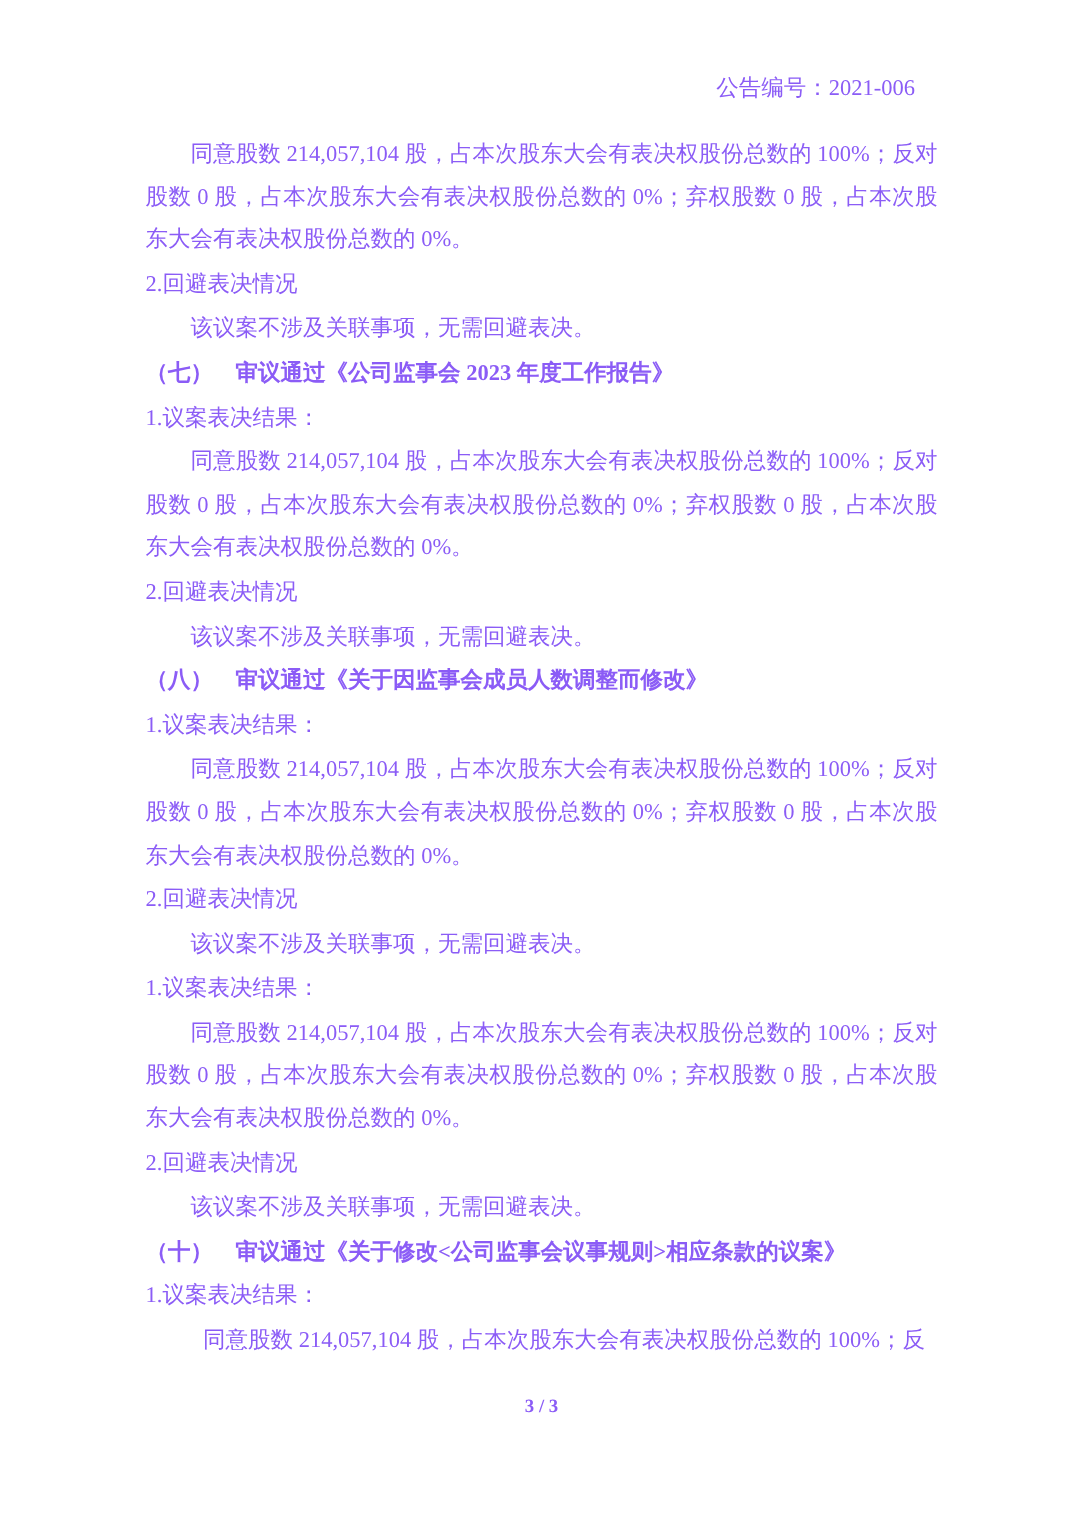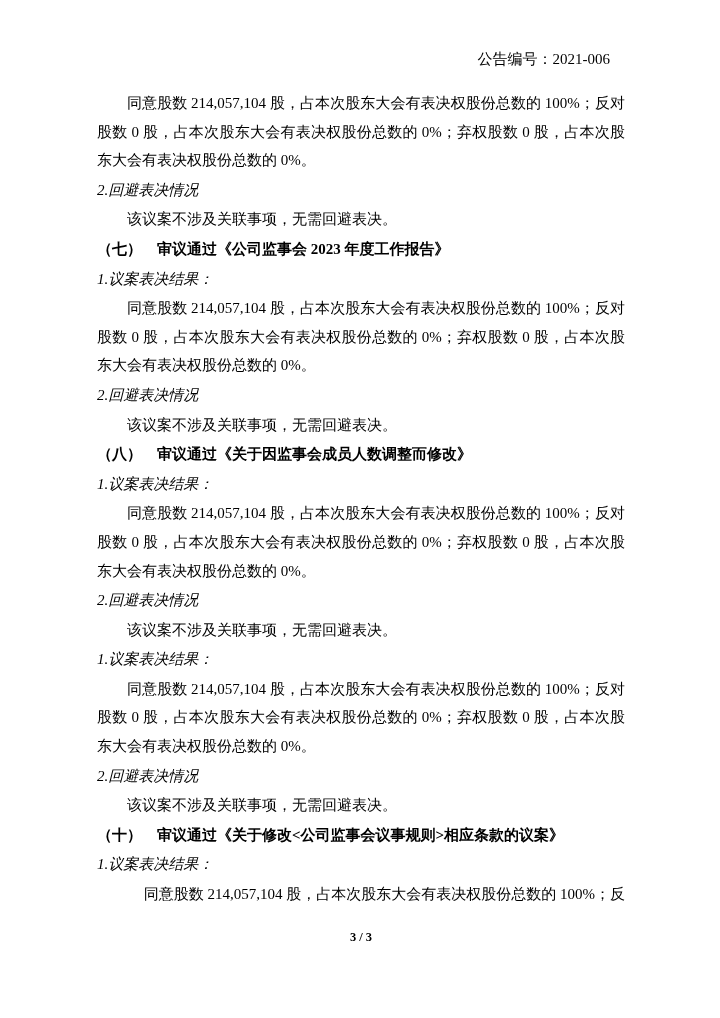--- a/index.html
+++ b/index.html
@@ -6,21 +6,21 @@
     margin: 0;
     padding: 0;
     background: #ffffff;
   }
   .page {
     position: relative;
     width: 720px;
     height: 1018px;
     background: #ffffff;
     font-family: "Liberation Serif", "DejaVu Serif", serif;
-    color: #000000;
+    color: #8b5cf6;
     overflow: hidden;
   }
   .header-line {
     position: absolute;
     top: 48px;
     left: 96px;
     width: 514px;
     text-align: right;
     font-size: 15px;
     line-height: 22px;
@@ -36,30 +36,29 @@
   }
   .content p {
     margin: 1px;
     padding: 0;
   }
   .para {
     text-indent: 2em;
   }
   .label {
     text-indent: 0;
-    font-style: italic;
   }
   .section-heading {
     font-weight: bold;
     text-indent: 0;
   }
   .truncated {
     white-space: nowrap;
     overflow: hidden;
-    text-align: right;
+    text-align: center;
   }
   .footer-line {
     position: absolute;
     top: 928px;
     left: 96px;
     width: 530px;
     text-align: center;
     font-size: 12.5px;
     font-weight: bold;
     line-height: 18px;

